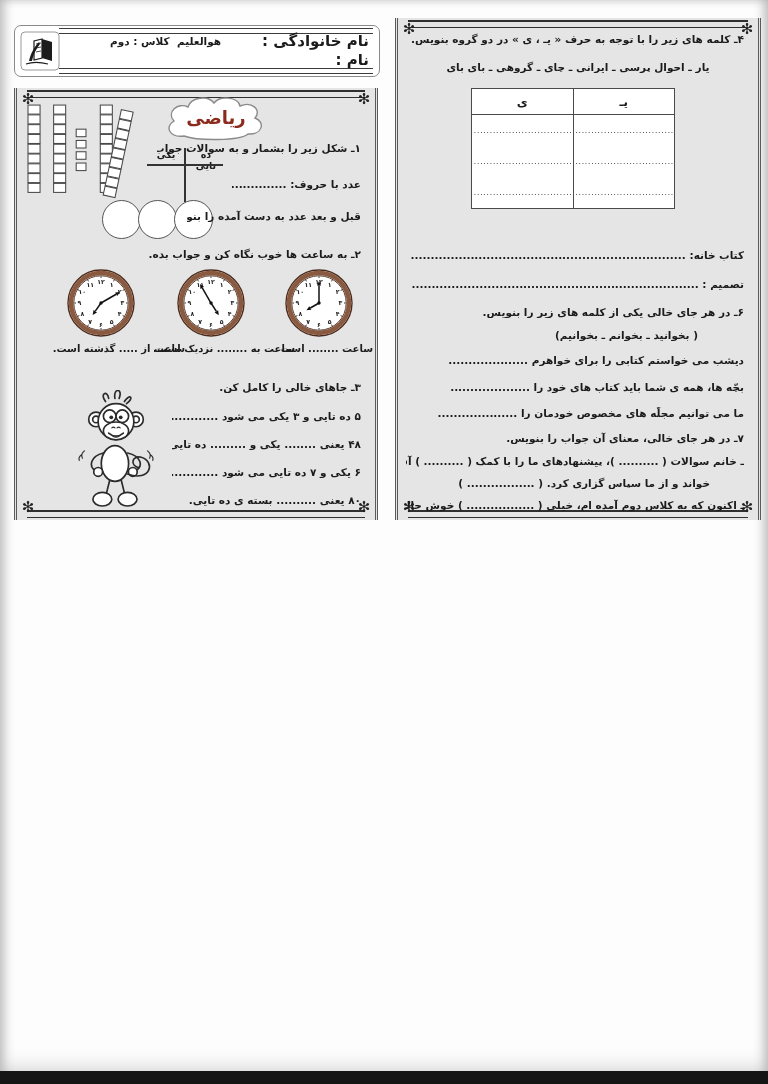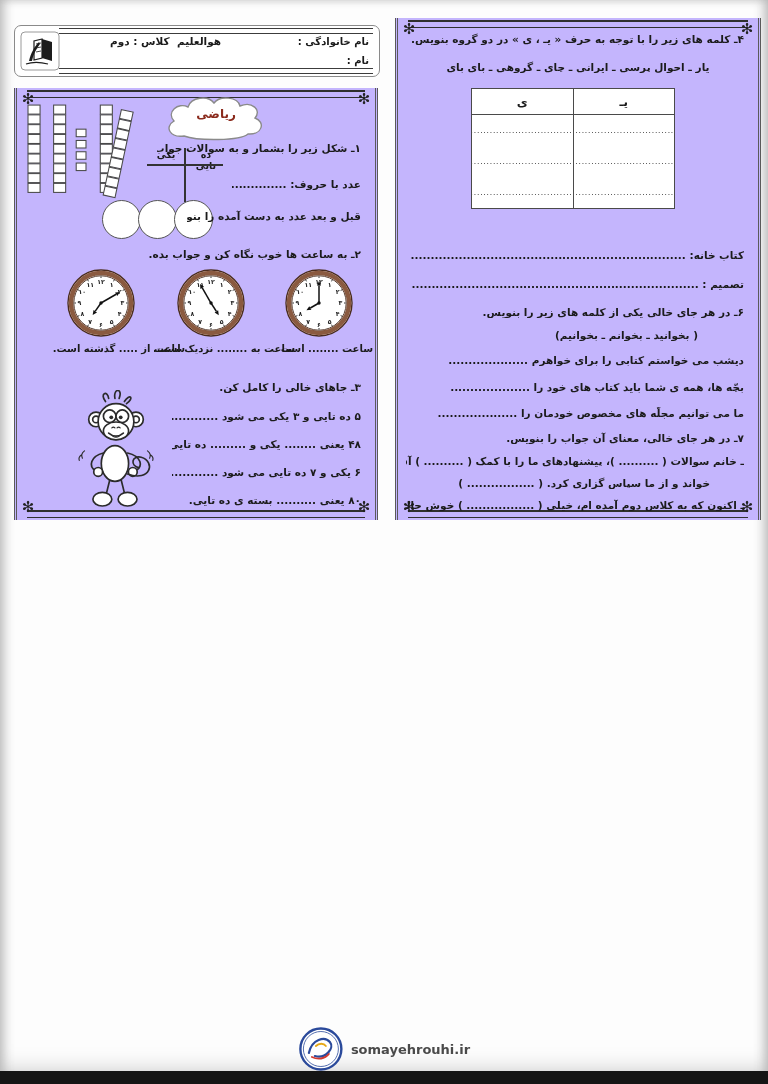--- a/index.html
+++ b/index.html
@@ -18,46 +18,46 @@
   .header-box{
     position:absolute;left:14px;top:25px;width:364px;height:50px;
     border:1.5px solid #8a8a8a;border-radius:7px;background:#fff;
   }
   .header-box .rule-top,.header-box .rule-bot{
     position:absolute;left:44px;right:6px;height:4px;
     border-top:1.6px solid #3c3c3c;border-bottom:1px solid #3c3c3c;
   }
   .header-box .rule-top{top:2px;}
   .header-box .rule-bot{bottom:2px;}
-  .hdr-names{position:absolute;right:10px;top:6px;text-align:right;font-size:10px;font-weight:bold;line-height:19px;}
+  .hdr-names{position:absolute;right:10px;top:6px;text-align:right;font-size:15px;font-weight:bold;line-height:19px;}
   .hdr-center{position:absolute;right:120px;top:9px;width:120px;text-align:center;font-size:10.5px;font-weight:bold;}
   .hdr-class{position:absolute;left:95px;top:9px;font-size:10.5px;font-weight:bold;}
   .hdr-logo{position:absolute;left:5px;top:5px;width:40px;height:40px;}
   
   .frame{
-    position:absolute;background:#c4b5fd;overflow:hidden;
+    position:absolute;background:#e5e5e5;overflow:hidden;
     border-left:3px double #5a5a5a;border-right:3px double #5a5a5a;
     box-sizing:border-box;
   }
   .frame .rule-top,.frame .rule-bot{
     position:absolute;left:10px;right:10px;height:5px;
     border-top:2.2px solid #2f2f2f;border-bottom:1.2px solid #2f2f2f;
   }
   .frame .rule-top{top:2px;}
   .frame .rule-bot{bottom:2px;}
   .corner{position:absolute;font-size:15px;color:#222;line-height:1;width:16px;height:16px;text-align:center;}
   .corner::before{content:"✻";}
   .c-tl{top:4px;left:3px;} .c-tr{top:4px;right:3px;} .c-bl{bottom:4px;left:3px;} .c-br{bottom:4px;right:3px;}
   .math-frame{left:14px;top:88px;width:364px;height:432px;}
   .farsi-frame{left:395px;top:18px;width:366px;height:502px;}
   .line{position:absolute;right:14px;left:8px;text-align:right;font-size:10.5px;font-weight:bold;white-space:nowrap;overflow:hidden;direction:rtl;}
   .u{border-bottom:1.3px solid #1b1b1b;padding-bottom:1px;}
   
   .cloud-wrap{position:absolute;left:143px;top:6px;width:112px;height:48px;}
-  .cloud-title{position:absolute;left:0;top:13px;width:112px;text-align:center;font-size:12px;font-weight:bold;}
+  .cloud-title{position:absolute;left:0;top:13px;width:112px;text-align:center;font-size:18px;font-weight:bold;}
   .blocks-wrap{position:absolute;left:8px;top:13px;width:128px;height:100px;}
   .tchart{position:absolute;left:130px;top:58px;width:78px;height:58px;direction:rtl;}
   .tchart .hline{position:absolute;top:18px;left:0;width:76px;height:1.6px;background:#333;}
   .tchart .vline{position:absolute;top:2px;left:37px;width:1.6px;height:54px;background:#333;}
   .tchart .lbl{position:absolute;top:3px;font-size:9.5px;font-weight:bold;}
   .tchart .lbl-tens{right:2px;width:34px;text-align:center;}
   .tchart .lbl-ones{left:4px;width:30px;text-align:center;}
   .circles-row{position:absolute;left:88px;top:112px;direction:ltr;}
   .num-circle{display:inline-block;width:37px;height:37px;border:1.5px solid #555;border-radius:50%;background:#fff;margin-left:-3px;vertical-align:top;}
   .clocks-row{position:absolute;left:0;top:180px;width:364px;height:72px;}
@@ -376,25 +376,15 @@
       <span>ـ خانم </span><span class="u">سوالات</span><span> ( .......... )، پیشنهادهای ما را با </span><span class="u">کمک</span><span> ( .......... ) آقای ناظم</span>
     </div>
     <div class="line" style="top:459px; right:48px;">
       <span>خواند و از ما </span><span class="u">سپاس گزاری</span><span> کرد. ( ................. )</span>
     </div>
     <div class="line" style="top:481px;">
       <span>ـ اکنون که به کلاس دوم آمده ام، </span><span class="u">خیلی</span><span> ( ................. ) خوش حالم.</span>
     </div>
   </div>
 
-  <div class="watermark">
-    <svg width="46" height="46" viewBox="0 0 46 46">
-      <circle cx="23" cy="23" r="20.5" fill="#fff" stroke="#2b4a9b" stroke-width="2.4"></circle>
-      <circle cx="23" cy="23" r="17.5" fill="none" stroke="#2b4a9b" stroke-width="0.8"></circle>
-      <path d="M11,27 C14,13 27,10 32,16 C37,22 28,33 17,30" fill="none" stroke="#2b4a9b" stroke-width="2.2" stroke-linecap="round"></path>
-      <path d="M14,31 C20,34 27,33 31,28" fill="none" stroke="#d33a2f" stroke-width="1.8" stroke-linecap="round"></path>
-      <path d="M18,20 C21,17 26,17 28,20" fill="none" stroke="#e6a817" stroke-width="1.8" stroke-linecap="round"></path>
-    </svg>
-    <span class="wm-text">somayehrouhi.ir</span>
-  </div>
 
   <div class="bottom-bar"></div>
 </div>
 
 </body></html>

